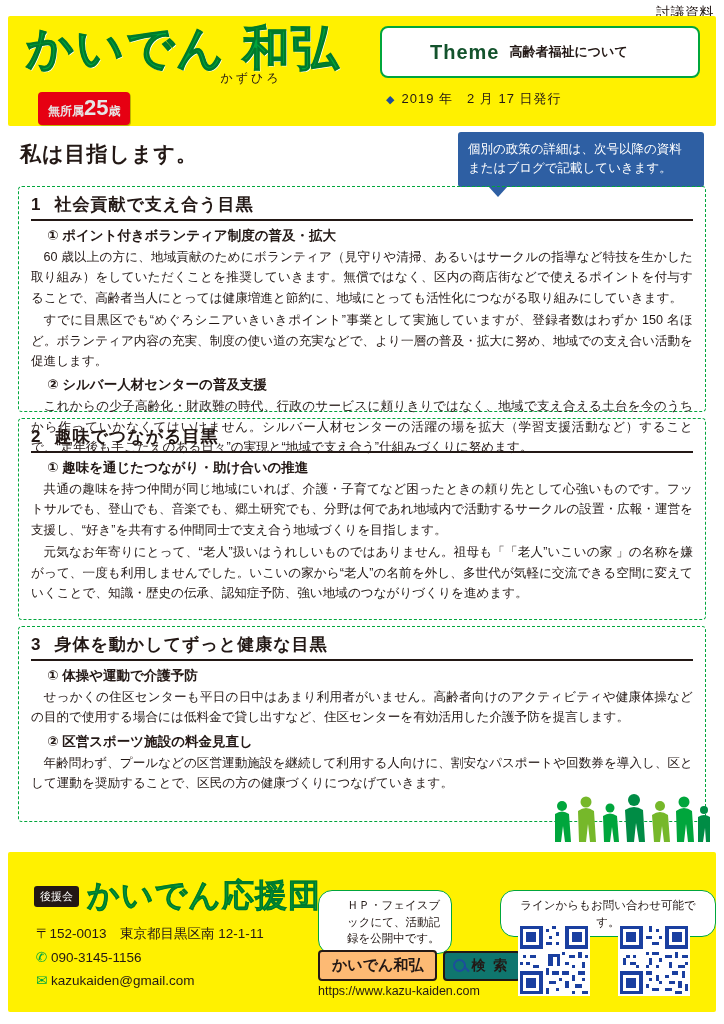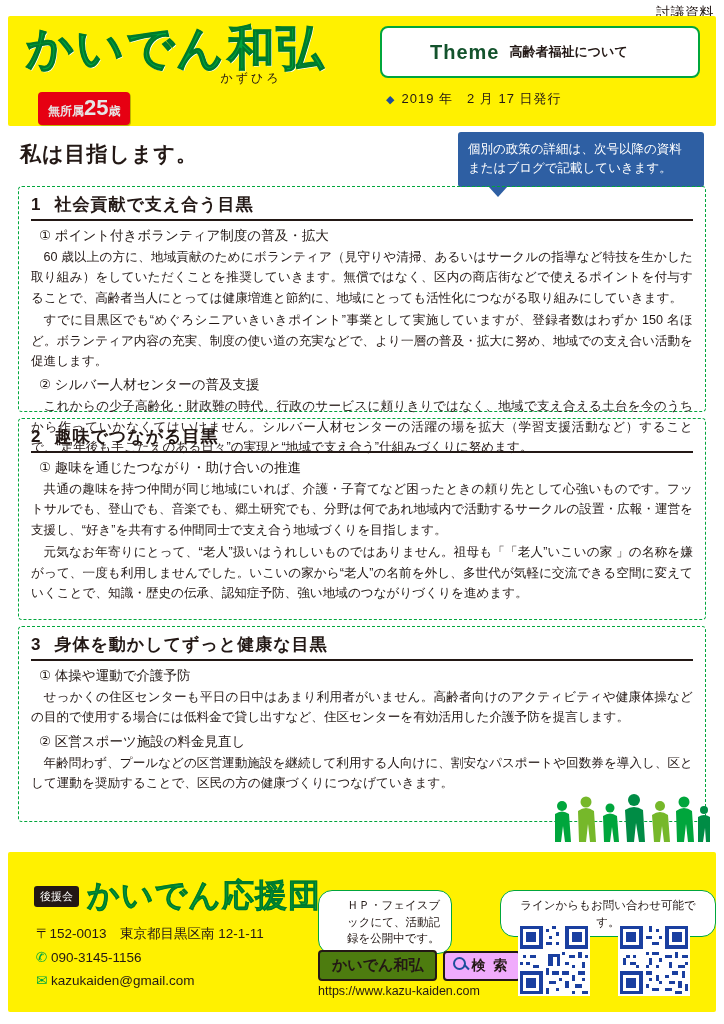--- a/index.html
+++ b/index.html
@@ -41,21 +41,21 @@
   .logo-main {
     font-family: "DejaVu Sans", sans-serif;
     font-size: 47px;
     font-weight: bold;
     color: #00a63c;
     letter-spacing: 2px;
     line-height: 1.1;
     -webkit-text-stroke: 1px #007a2c;
     text-shadow: 1px 1px 0 #ffffff;
   }
-  .logo-main .sur { color:#00a63c; margin-left: 1px; }
+  .logo-main .sur { color:#00a63c; margin-left: 16px; }
   .logo-ruby {
     text-align: center;
     font-size: 12px;
     color: #231815;
     margin-top: -4px;
     margin-left: 120px;
     letter-spacing: 3px;
   }
   .badge {
     position: absolute;
@@ -167,23 +167,23 @@
     color: #231815;
   }
   .sec-name {
     font-size: 17px;
     font-weight: bold;
     color: #231815;
     letter-spacing: 1px;
   }
   .sub {
     font-size: 13.5px;
-    font-weight: normal;
-    color: #231815;
-    margin: 5px 0 2px 8px;
+    font-weight: bold;
+    color: #231815;
+    margin: 5px 0 2px 16px;
   }
   .para {
     font-size: 12.6px;
     line-height: 1.62;
     text-align: justify;
     margin: 0 0 2px 0;
     text-indent: 1em;
   }
 
   
@@ -257,35 +257,35 @@
   }
   .searchbar {
     position: absolute;
     left: 300px; top: 88px;
     display: flex;
     align-items: center;
   }
   .searchbox {
     border: 2px solid #231815;
     border-radius: 4px;
-    background: #4d7c0f;
+    background: #fdba74;
     font-size: 15px;
     font-weight: bold;
     padding: 4px 12px;
     margin-right: 6px;
   }
   .searchbtn {
     border: 2px solid #231815;
     border-radius: 4px;
-    background: #f0abfc;
+    background: #0f766e;
     font-size: 14px;
     font-weight: bold;
     padding: 4px 10px 4px 8px;
     display: flex;
-    align-items: flex-start;
+    align-items: center;
     letter-spacing: 2px;
   }
   .mag {
     display: inline-block;
     width: 13px; height: 13px;
     border: 2px solid #1d4e9c;
     border-radius: 50%;
     position: relative;
     margin-right: 5px;
   }

